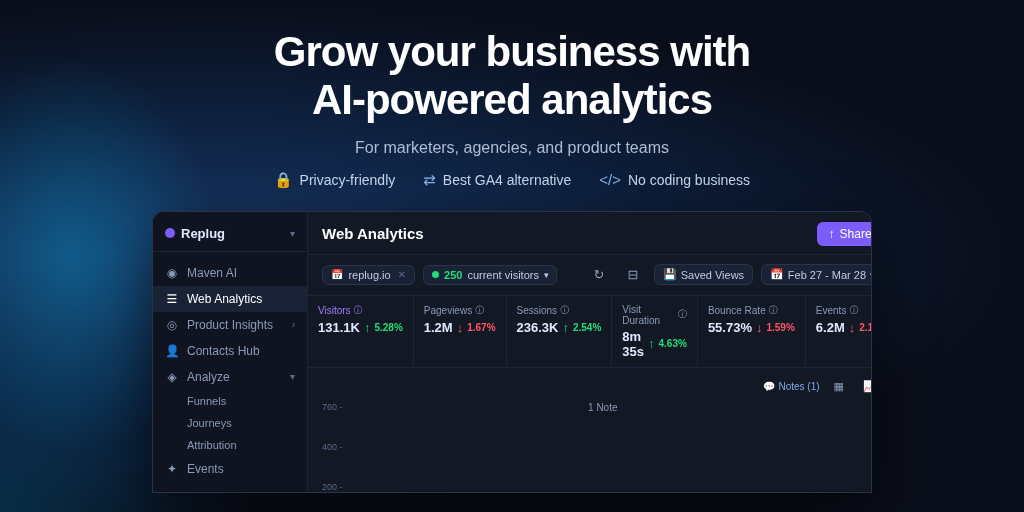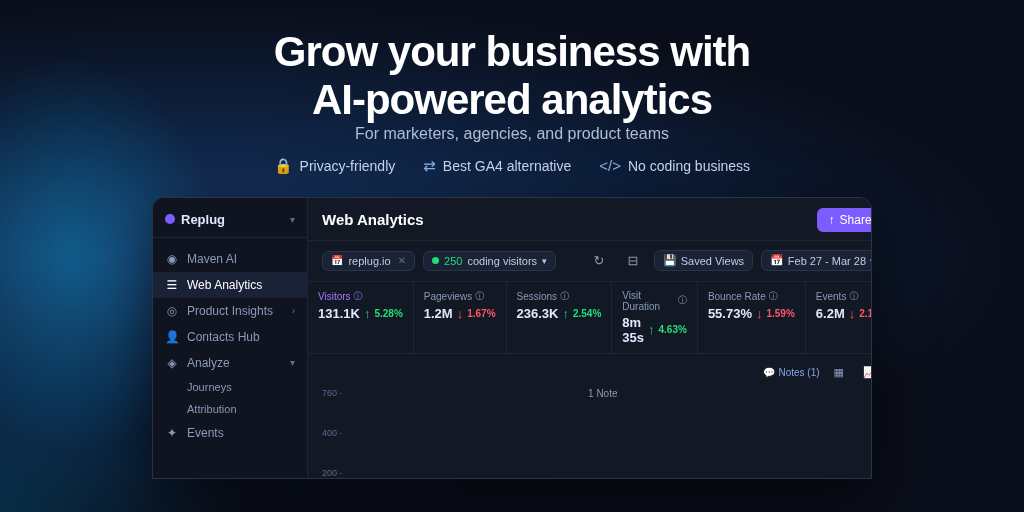--- a/index.html
+++ b/index.html
@@ -55,20 +55,21 @@
       font-size: 42px;
       font-weight: 800;
       line-height: 1.15;
       letter-spacing: -1px;
       max-width: 700px;
     }
 
     .subheadline {
       color: #b0bdd6;
       font-size: 16px;
+      margin-top: 14px;
       text-align: left;
     }
 
     .badges {
       display: flex;
       gap: 28px;
       margin-top: 14px;
       align-items: center;
     }
 
@@ -477,20 +478,21 @@
         </div>
         <div class="sidebar-item">
           <span class="sidebar-item-icon">👤</span>
           <span>Contacts Hub</span>
         </div>
         <div class="sidebar-item">
           <span class="sidebar-item-icon">◈</span>
           <span>Analyze</span>
           <span class="sidebar-item-expand">▾</span>
         </div>
+        <div class="sidebar-sub-item">Funnels</div>
         <div class="sidebar-sub-item">Journeys</div>
         <div class="sidebar-sub-item">Attribution</div>
         <div class="sidebar-item">
           <span class="sidebar-item-icon">✦</span>
           <span>Events</span>
         </div>
       </div>
 
       <div class="main-content">
         <div class="main-header">
@@ -502,22 +504,22 @@
         </div>
 
         <div class="toolbar">
           <div class="domain-pill">
             <span style="color:#5a6a8a;font-size:10px;">📅</span>
             <span>replug.io</span>
             <span class="domain-close">✕</span>
           </div>
           <div class="visitors-pill">
             <span class="green-dot"></span>
-            <span style="color:#22dd77;font-weight:400;">250</span>
-            <span>coding visitors</span>
+            <span style="color:#22dd77;font-weight:700;">250</span>
+            <span>current visitors</span>
             <span style="font-size:9px;">▾</span>
           </div>
           <div class="toolbar-spacer"></div>
           <div class="toolbar-icon-btn">↻</div>
           <div class="toolbar-icon-btn">⊟</div>
           <div class="saved-views-btn">
             <span>💾</span>
             <span>Saved Views</span>
           </div>
           <div class="date-btn">

